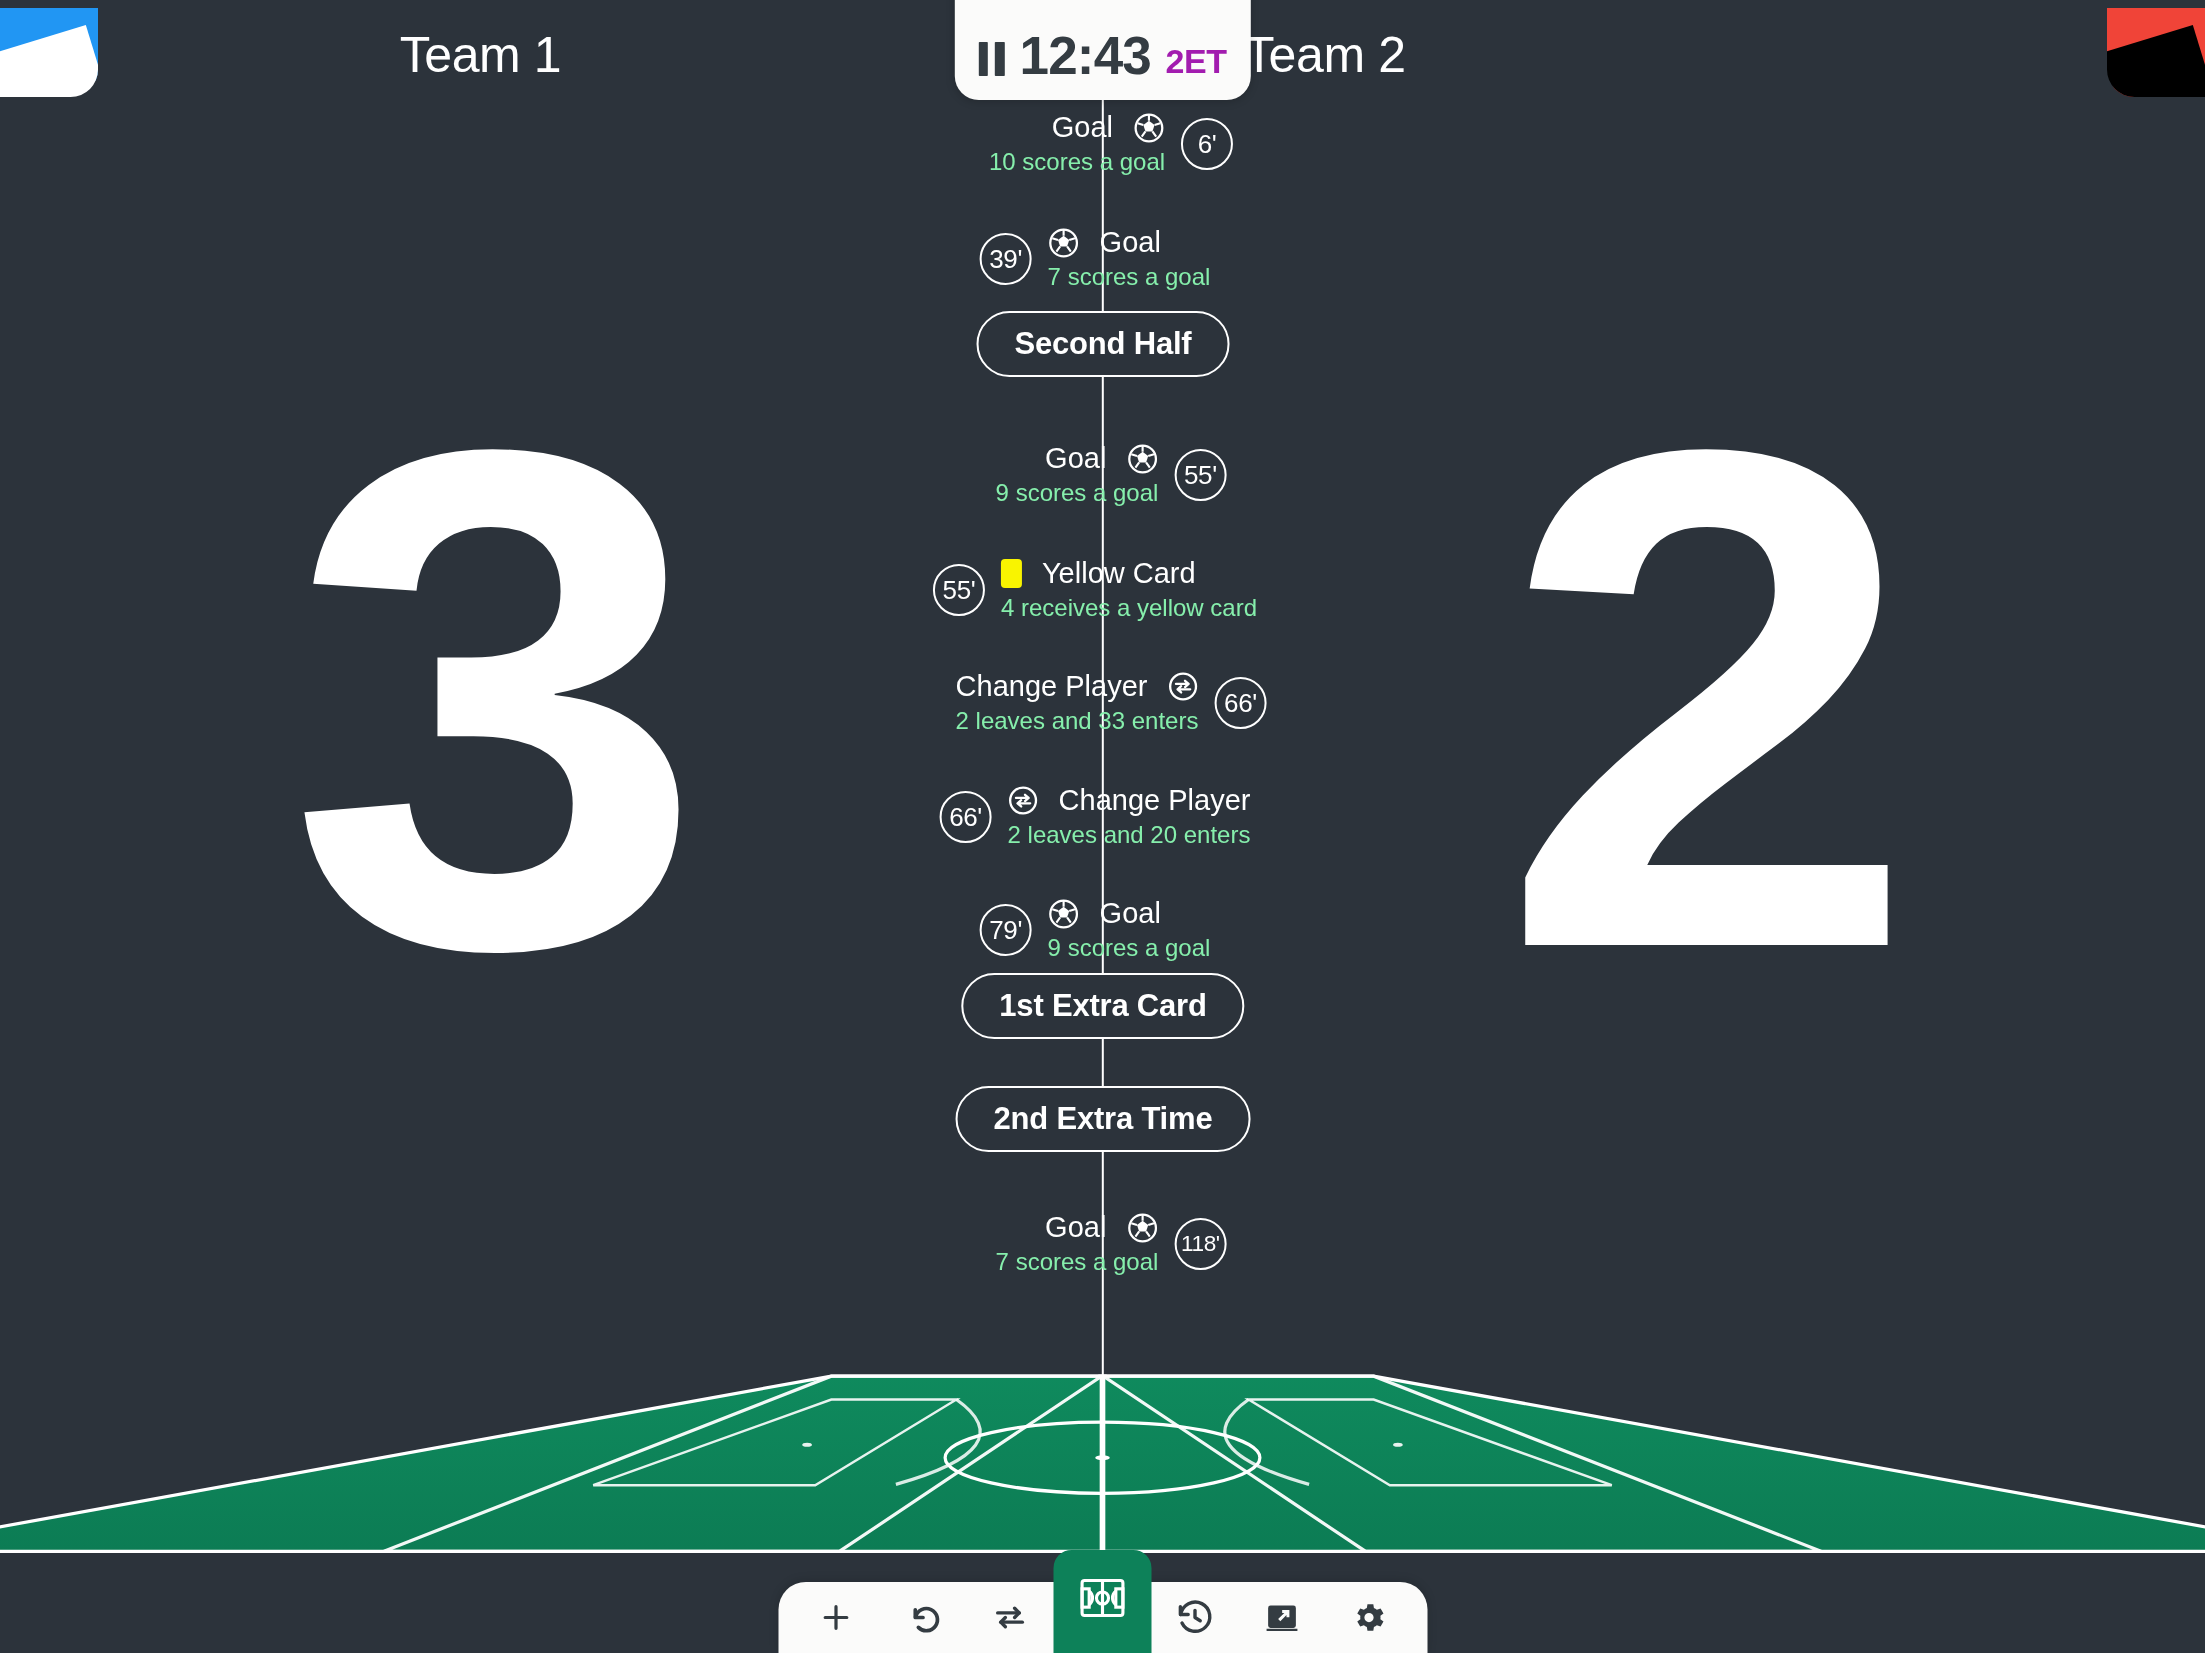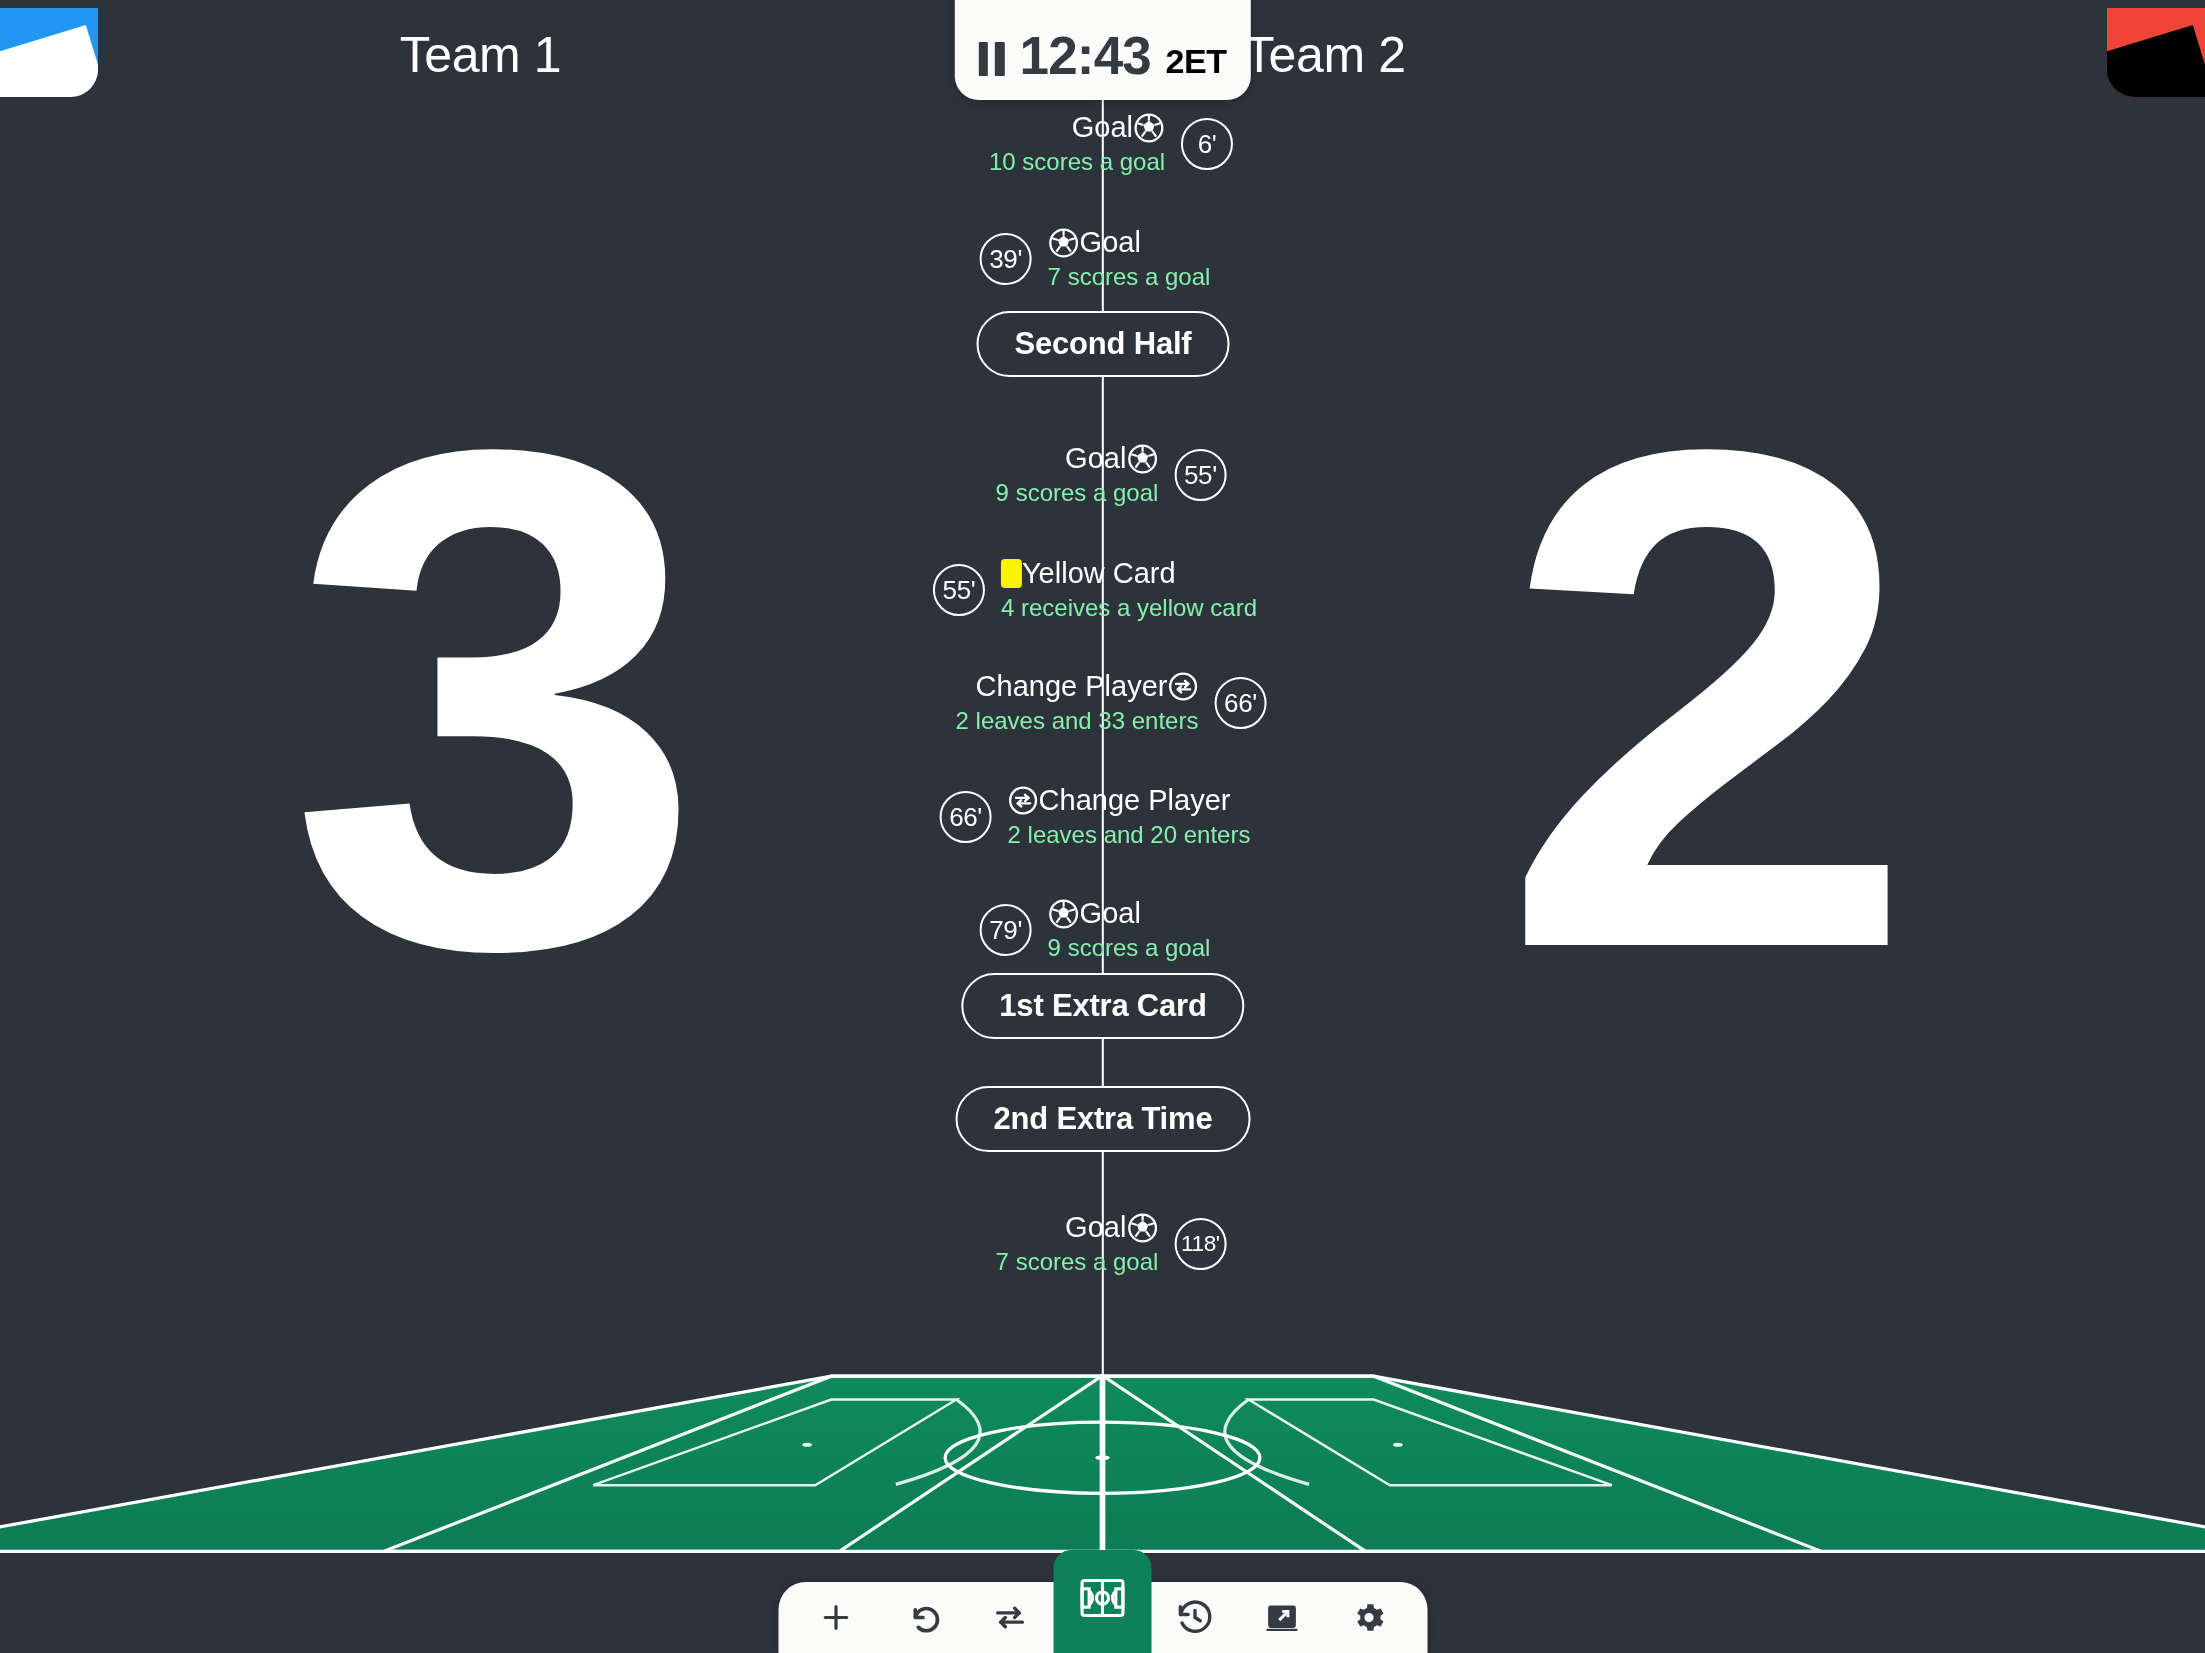--- a/index.html
+++ b/index.html
@@ -93,21 +93,21 @@
   .clock-time {
     font-size: 53px;
     font-weight: 700;
     color: #343c42;
     letter-spacing: -0.8px;
     line-height: 1;
   }
   .clock-period {
     font-size: 34px;
     font-weight: 700;
-    color: #000000;
+    color: #a21caf;
     letter-spacing: -0.4px;
     line-height: 1;
     margin-bottom: 4px;
   }
 
   
   .score {
     position: absolute;
     top: 436px;
     font-size: 710px;
@@ -174,21 +174,21 @@
     display: flex;
     flex-direction: column;
     padding: 0 16px;
   }
   .event.side-left  .ev-text { align-items: flex-end; text-align: right; }
   .event.side-right .ev-text { align-items: flex-start; text-align: left; }
 
   .ev-title-row {
     display: flex;
     align-items: center;
-    gap: 0;
+    gap: 20px;
     font-size: 29px;
     color: #ffffff;
     line-height: 1.15;
   }
   .event.side-right .ev-title-row { flex-direction: row; }
   .event.side-left  .ev-title-row { flex-direction: row; }
 
   .ev-sub {
     font-size: 24px;
     color: #86efac;

